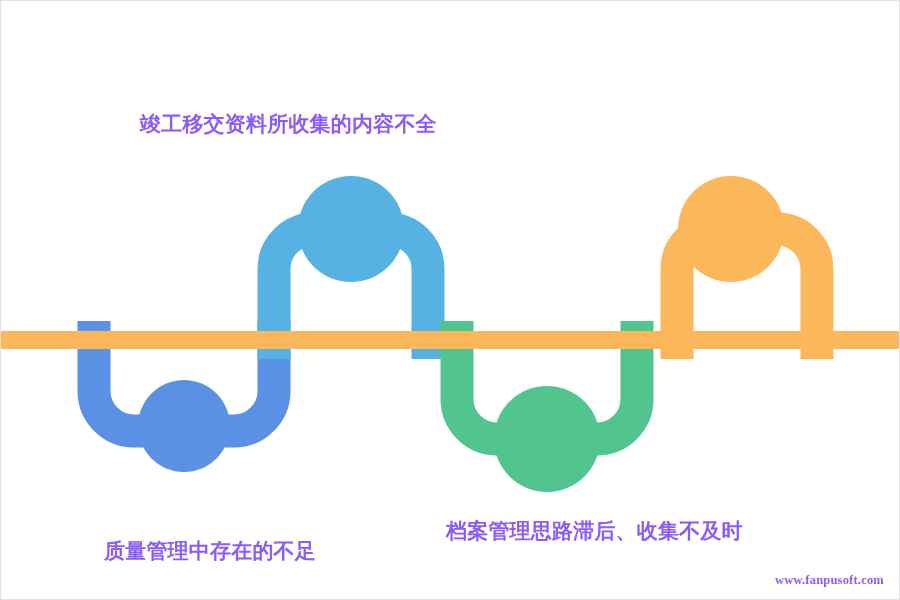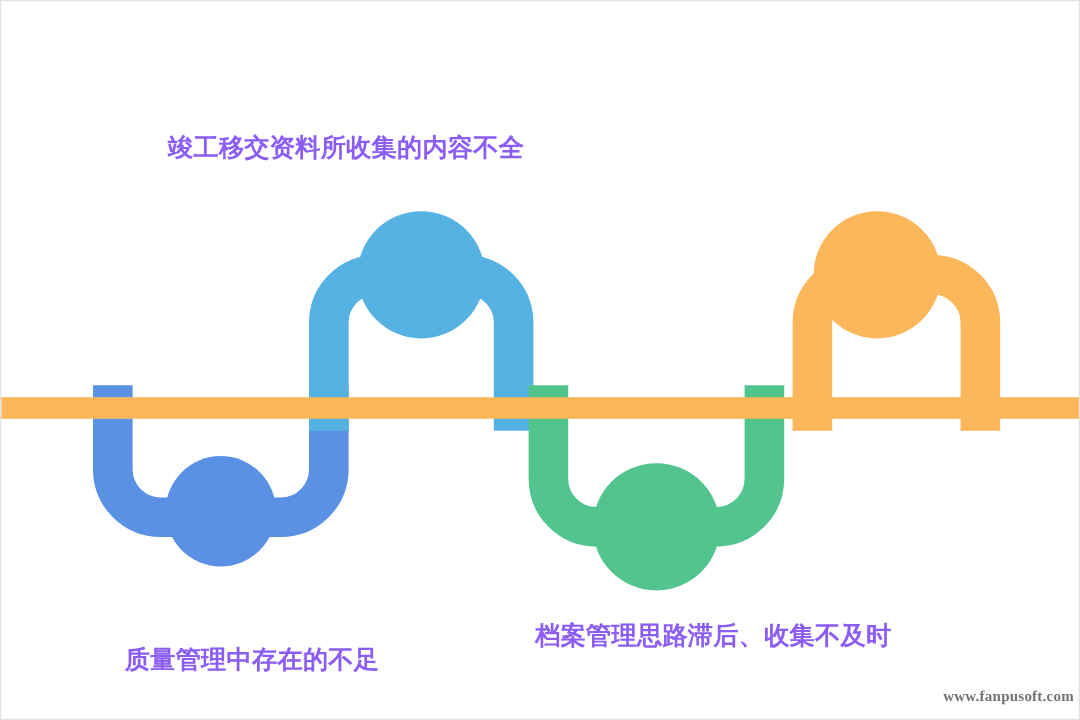--- a/index.html
+++ b/index.html
@@ -67,25 +67,25 @@
     top: 0px;
     font-size: 25px;
     font-weight: bold;
     color: #8b9bb4;
     letter-spacing: 1px;
     line-height: 28px;
     white-space: nowrap;
   }
   #logo-url {
     position: absolute;
-    left: 18px;
+    left: 7px;
     top: 29px;
     font-size: 12.5px;
     font-weight: bold;
-    color: #737373;
+    color: #8b5cf6;
     letter-spacing: 0.2px;
     white-space: nowrap;
     font-family: "Liberation Serif", "DejaVu Serif", serif;
   }
 </style>
 </head>
 <body>
 
 <div id="canvas">
 

